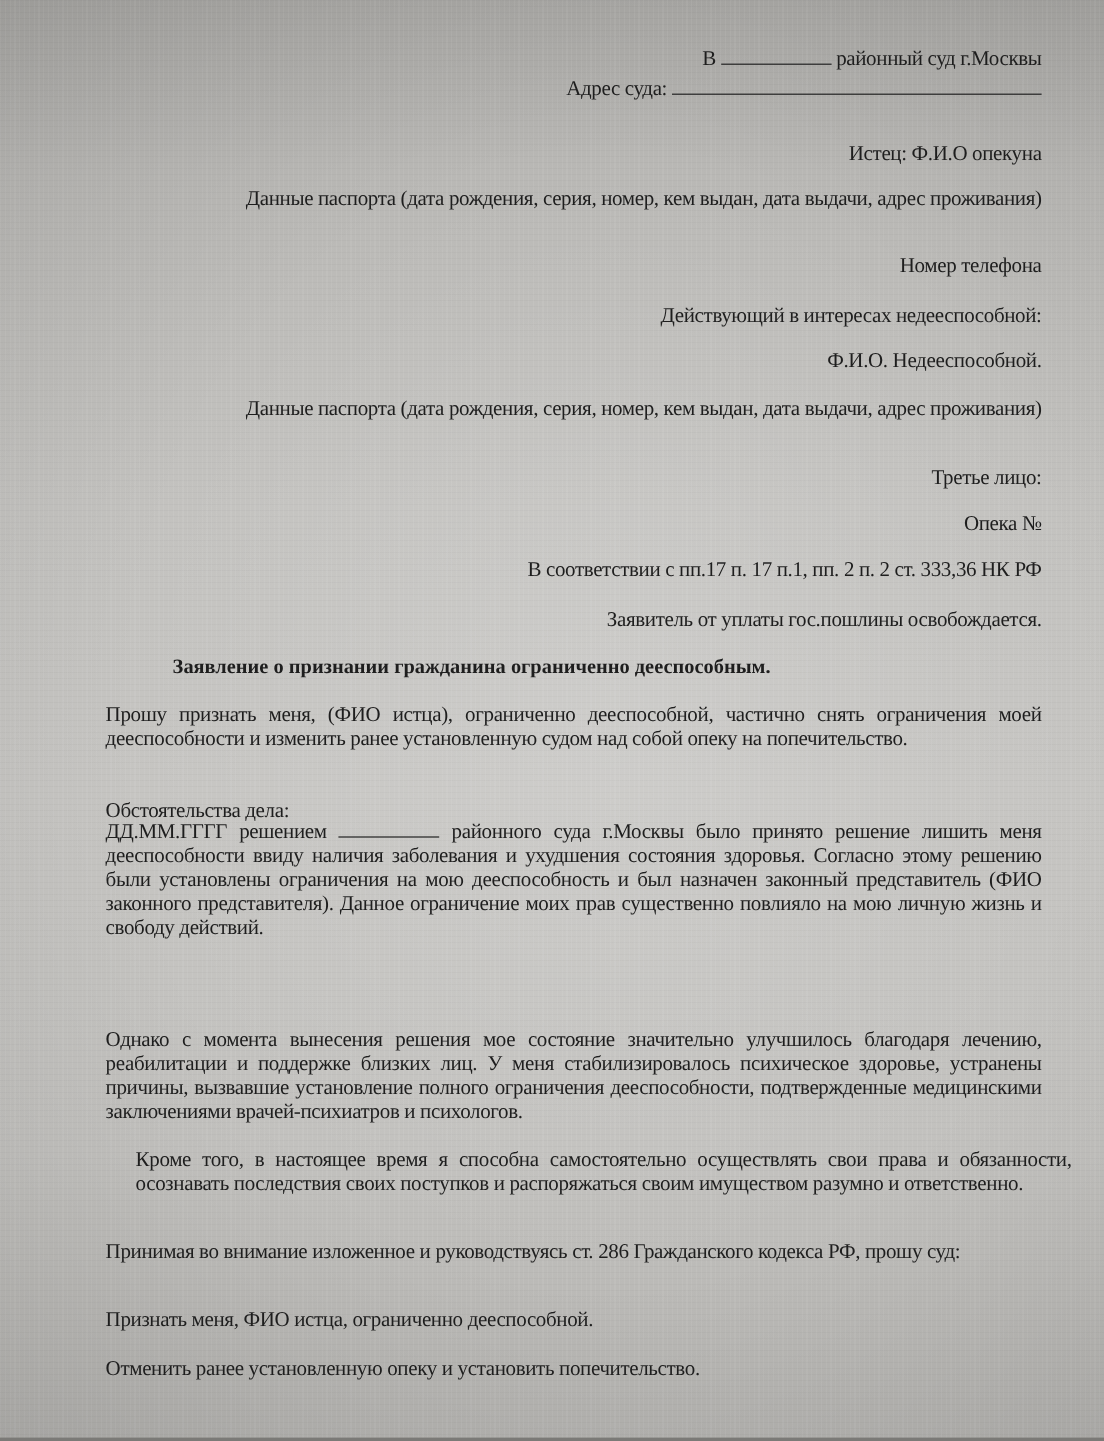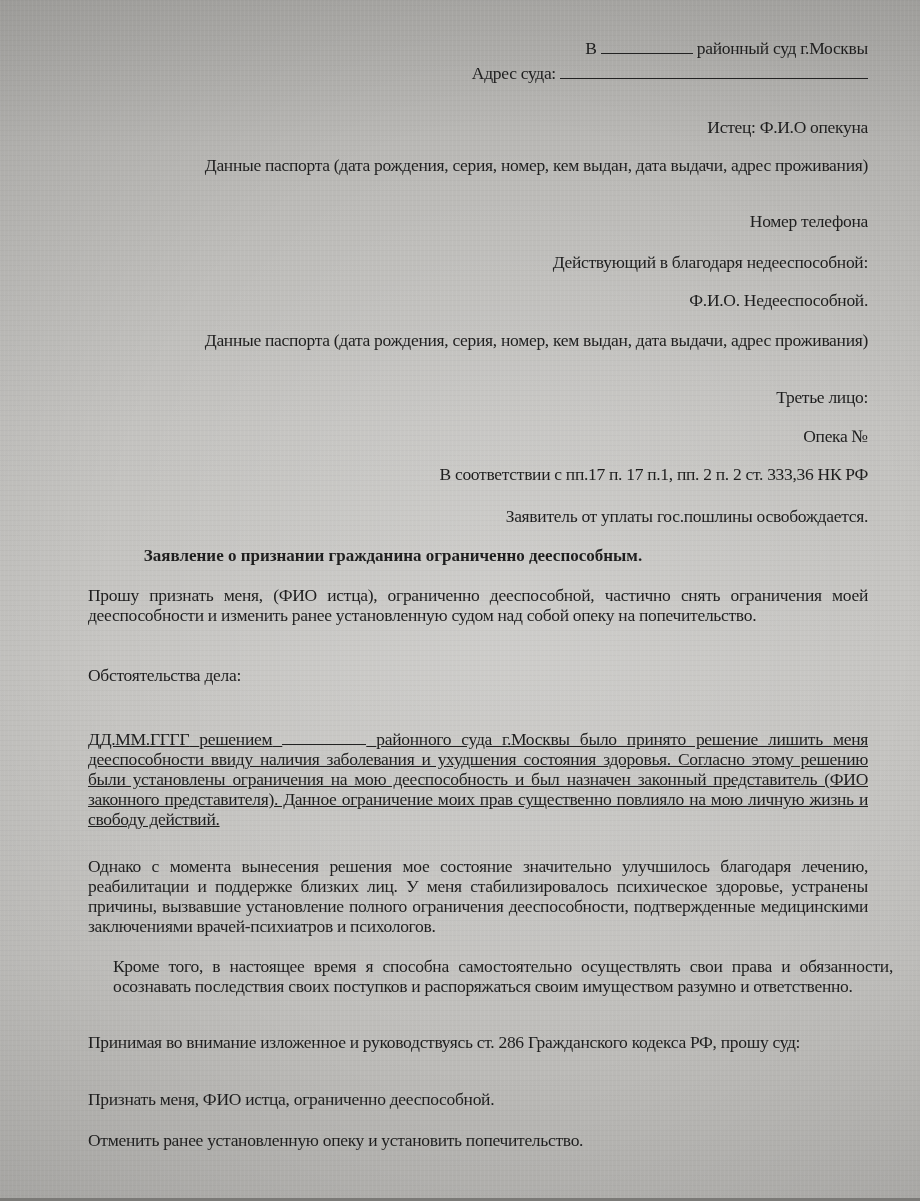--- a/index.html
+++ b/index.html
@@ -103,39 +103,39 @@
     <span>Адрес суда:</span>
     <span class="blank" style="width:308px;"></span>
   </div>
 
   <div class="right" style="top:117px;">Истец: Ф.И.О опекуна</div>
 
   <div class="right-block" style="top:155px; width:700px;">Данные паспорта (дата рождения, серия, номер, кем выдан, дата выдачи, адрес проживания)</div>
 
   <div class="right" style="top:211px;">Номер телефона</div>
 
-  <div class="right" style="top:252px;">Действующий в благодаря недееспособной:</div>
+  <div class="right" style="top:252px;">Действующий в интересах недееспособной:</div>
 
   <div class="right" style="top:290px;">Ф.И.О. Недееспособной.</div>
 
   <div class="right-block" style="top:330px; width:700px;">Данные паспорта (дата рождения, серия, номер, кем выдан, дата выдачи, адрес проживания)</div>
 
   <div class="right" style="top:387px;">Третье лицо:</div>
 
   <div class="right" style="top:426px;">Опека №</div>
 
   <div class="right" style="top:464px;">В соответствии с пп.17 п. 17 п.1, пп. 2 п. 2 ст. 333,36 НК РФ</div>
 
   <div class="right" style="top:506px;">Заявитель от уплаты гос.пошлины освобождается.</div>
 
   <div class="para" style="top:585px;">Прошу признать меня, (ФИО истца), ограниченно дееспособной, частично снять ограничения моей дееспособности и изменить ранее установленную судом над собой опеку на попечительство.</div>
 
   <div class="single" style="top:665px;">Обстоятельства дела:</div>
 
-  <div class="para" style="top:728px;text-decoration:underline;">
+  <div class="para" style="top:681px;">
     <span>ДД.ММ.ГГГГ</span>
     <span>решением</span>
     <span class="blank" style="width:84px;"></span>
     <span>районного суда г.Москвы было принято решение лишить меня дееспособности ввиду наличия заболевания и ухудшения состояния здоровья. Согласно этому решению были установлены ограничения на мою дееспособность и был назначен законный представитель (ФИО законного представителя). Данное ограничение моих прав существенно повлияло на мою личную жизнь и свободу действий.</span>
   </div>
 
   <div class="para" style="top:841px;margin-top:15px;">Однако с момента вынесения решения мое состояние значительно улучшилось благодаря лечению, реабилитации и поддержке близких лиц. У меня стабилизировалось психическое здоровье, устранены причины, вызвавшие установление полного ограничения дееспособности, подтвержденные медицинскими заключениями врачей-психиатров и психологов.</div>
 
   <div class="para" style="top:956px;margin-left:25px;">Кроме того, в настоящее время я способна самостоятельно осуществлять свои права и обязанности, осознавать последствия своих поступков и распоряжаться своим имуществом разумно и ответственно.</div>
 

